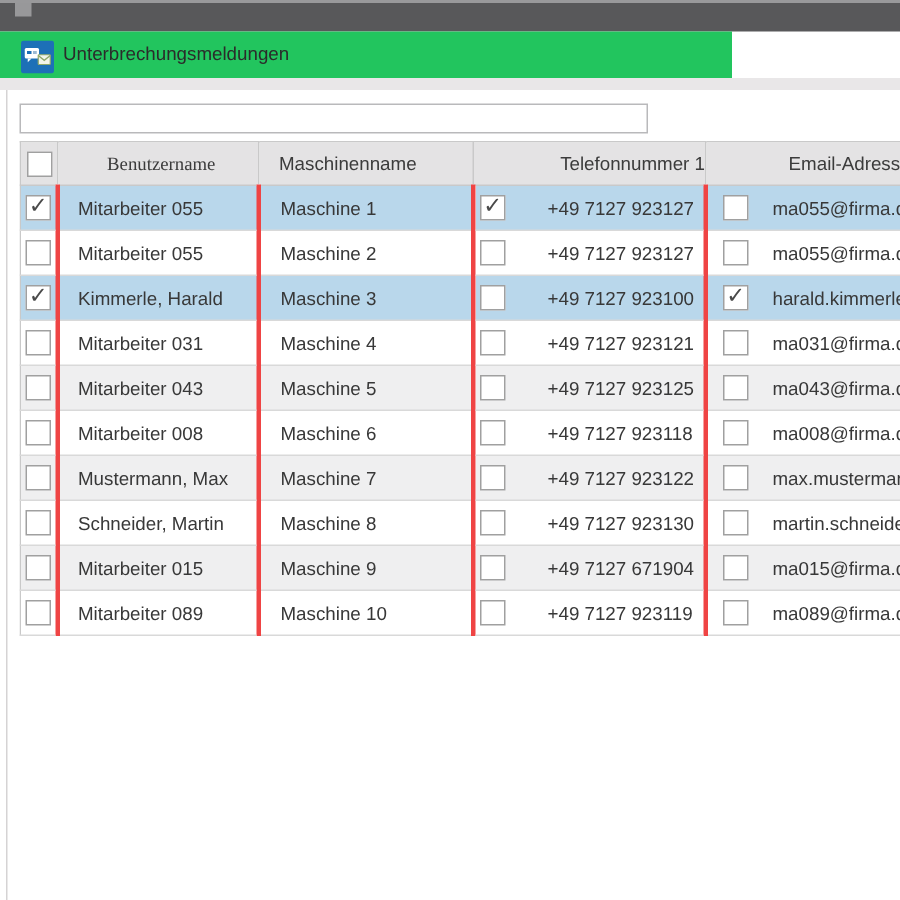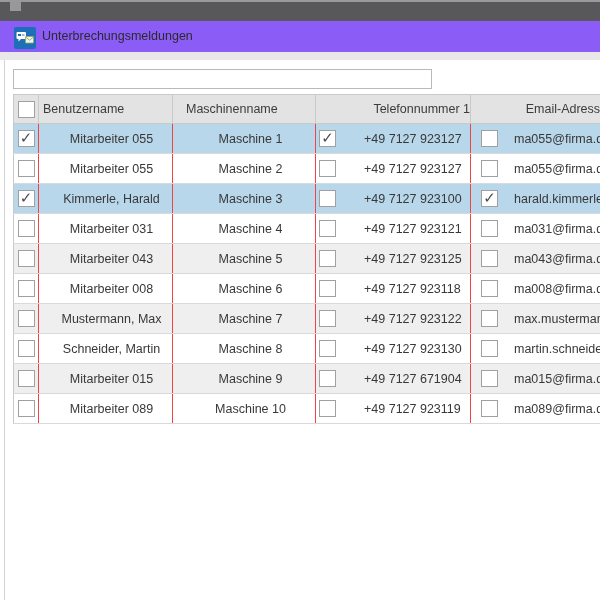--- a/index.html
+++ b/index.html
@@ -9,42 +9,42 @@
     -webkit-font-smoothing:antialiased;
   }
   .screen{position:relative;width:600px;height:600px;overflow:hidden;background:#fff;}
 
   
   .top-edge{position:absolute;left:0;top:0;width:600px;height:2px;background:#99999b;}
   .top-bar{position:absolute;left:0;top:2px;width:600px;height:19px;background:#58585a;}
   .taskbar-fragment{position:absolute;left:10px;top:0;width:11px;height:9px;background:#98989a;}
 
   
-  .app-header{position:absolute;left:0;top:21px;width:600px;height:31px;background:#8b5cf6;}
+  .app-header{position:absolute;left:0;top:21px;width:488px;height:31px;background:#22c55e;}
   .app-icon{position:absolute;left:14px;top:6px;width:22px;height:22px;}
   .app-title{position:absolute;left:42px;top:0;height:31px;line-height:31px;
     font-size:12.5px;color:#2b2b2b;}
   .header-strip{position:absolute;left:0;top:52px;width:600px;height:8px;background:#e9e7e8;}
   .left-window-line{position:absolute;left:4px;top:60px;width:1px;height:540px;background:#d5d3d4;}
 
   
   .search{position:absolute;left:13px;top:69px;width:409px;height:18px;
     border:1px solid #b9b9bb;background:#fff;outline:none;
     font-family:"Liberation Sans", sans-serif;font-size:12px;color:#333;padding:0 4px;}
 
   
   .table-wrap{position:absolute;left:13px;top:94px;width:587px;overflow:hidden;}
   table{border-collapse:collapse;table-layout:fixed;width:594px;}
   col.c-select{width:25px;} col.c-user{width:134px;} col.c-machine{width:143px;}
   col.c-phone{width:155px;} col.c-email{width:137px;}
   th,td{padding:0;font-size:12.5px;color:#383838;font-weight:normal;overflow:hidden;white-space:nowrap;}
   th{height:28px;background:#e4e3e4;border:1px solid #c9c9c9;color:#3b3b3b;}
-  td{height:29px;border-right:1px solid #ef4444;border-bottom:1px solid #d9d9d9;text-align:center;}
+  td{height:29px;border-right:3px solid #ef4444;border-bottom:1px solid #d9d9d9;}
   td:first-child{border-left:1px solid #c9c9c9;}
-  th.h-user{text-align:left;padding-left:4px;}
+  th.h-user{text-align:center;padding-left:4px;font-family:Liberation Serif, serif;}
   th.h-machine{text-align:left;padding-left:13px;margin-top:36px;}
   th.h-phone,th.h-email{text-align:right;}
   td.c-user{padding-left:12px;}
   td.c-machine{padding-left:13px;}
   tbody tr:nth-child(odd){background:#efeff0;}
   tbody tr{background:#ffffff;}
   tbody tr:nth-child(even){background:#ffffff;}
   tbody tr.selected, tbody tr.selected:nth-child(odd){background:#b9d7eb;}
 
   

